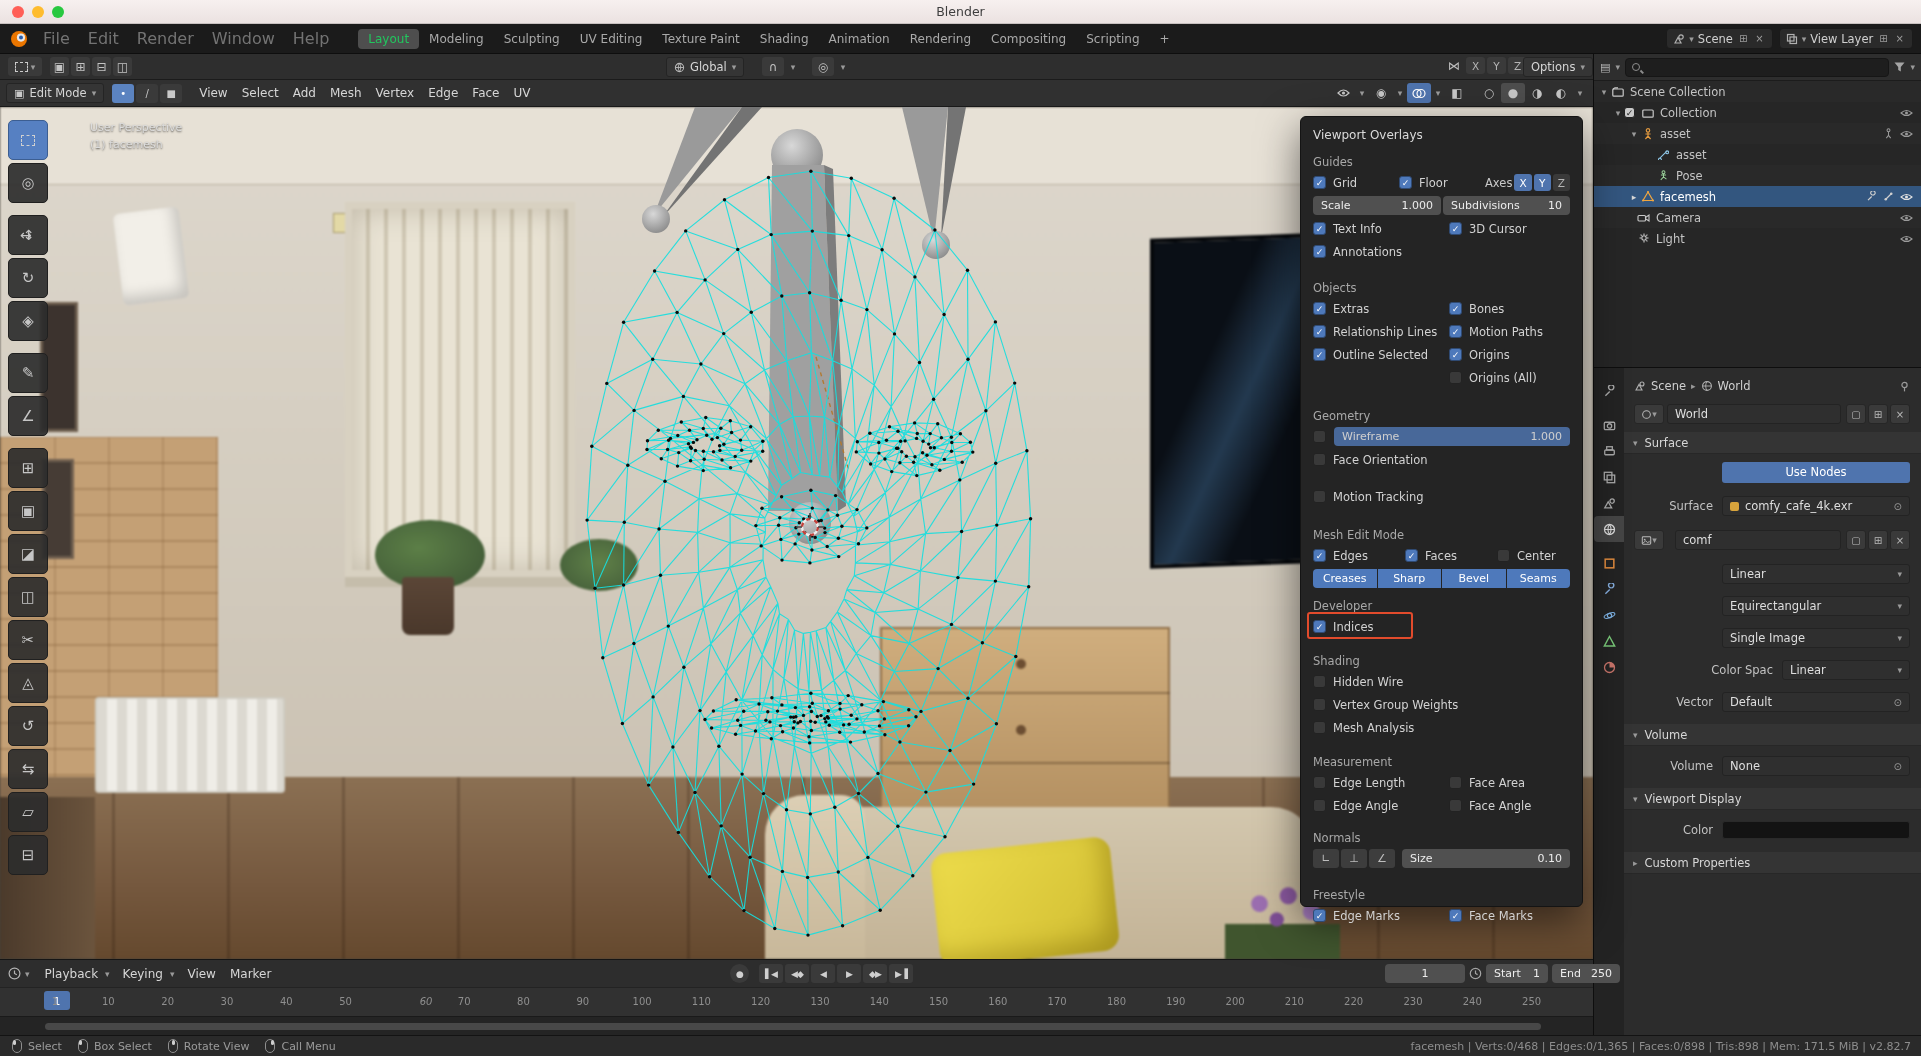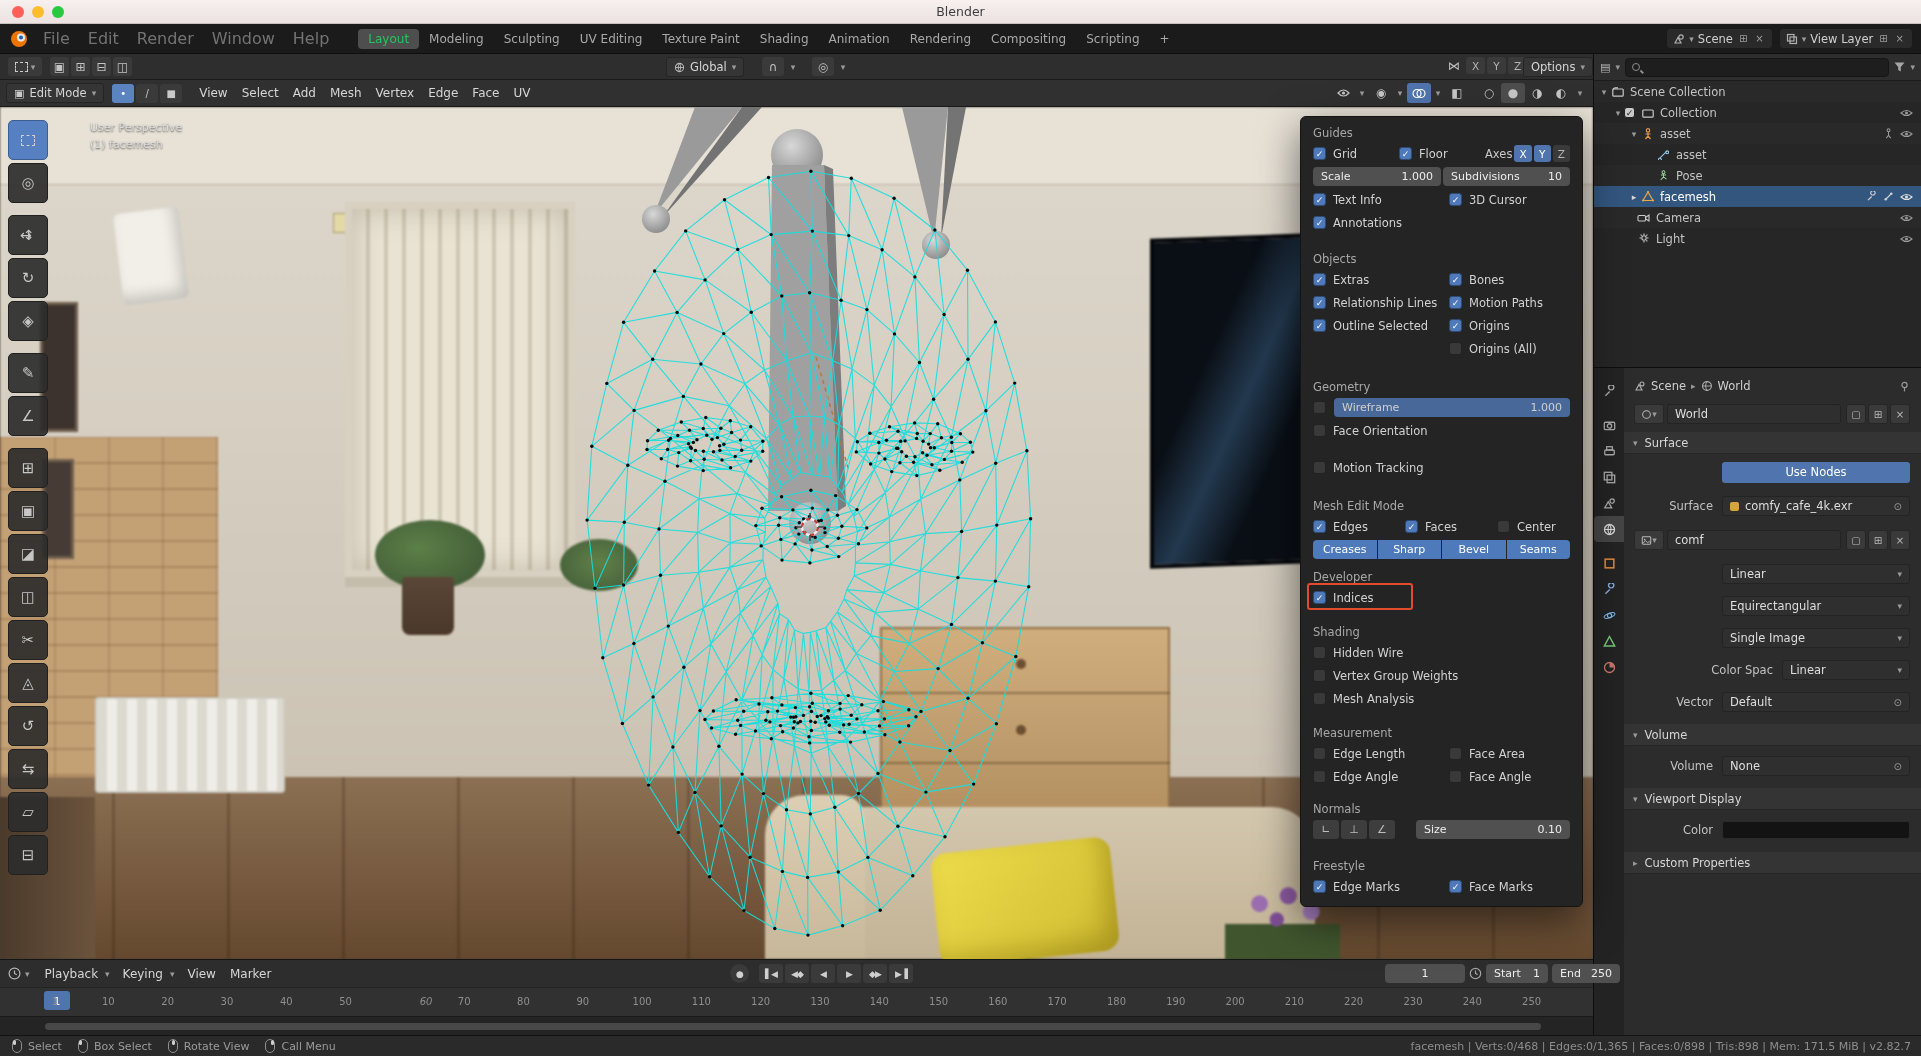--- a/index.html
+++ b/index.html
@@ -656,20 +656,21 @@
       <div class="tool">
           <span>▱</span>
         </div>
       <div class="tool">
           <span>⊟</span>
         </div>
     </div>
   </div>
 
   <div id="popover" class="abs">
+    <div class="ov-title">Viewport Overlays</div>
     <div class="ov-head">Guides</div>
     <div class="ov-row">
       <label class="cbw" style="width:86px">
           <span class="cb on">✓</span>
           <span class="cbl">Grid</span>
         </label>
       <label class="cbw" style="width:86px">
           <span class="cb on">✓</span>
           <span class="cbl">Floor</span>
         </label>
@@ -831,21 +832,21 @@
       <label class="cbw">
           <span class="cb off"></span>
           <span class="cbl">Face Angle</span>
         </label>
     </div>
     <div class="ov-head" style="padding-top:14px">Normals</div>
     <div class="ov-row">
       <span class="nbtn">∟</span>
       <span class="nbtn">⊥</span>
       <span class="nbtn">∠</span>
-      <div class="wgt" style="flex:1;margin-left:19px">
+      <div class="wgt" style="flex:1;margin-left:5px">
           <span>Size</span>
           <span>0.10</span>
         </div>
     </div>
     <div class="ov-head" style="padding-top:18px">Freestyle</div>
     <div class="ov-row">
       <label class="cbw" style="width:136px">
           <span class="cb on">✓</span>
           <span class="cbl">Edge Marks</span>
         </label>
@@ -1112,21 +1113,21 @@
       </div>
       <div class="prow" style="top:160px">
         <span class="pminibtn" style="margin-left:10px;width:30px">
             <svg width="11" height="11" viewBox="0 0 12 12">
               <rect x="1.4" y="2" width="9.2" height="8" rx="1" stroke="#b9b9b9" fill="none" stroke-width="1.1"></rect>
               <circle cx="4" cy="5" r="1" fill="#b9b9b9"></circle>
               <path d="M2 9 L5 6.4 L7.4 8.4 L9 7 L10.4 8.6" stroke="#b9b9b9" fill="none" stroke-width="1"></path>
             </svg>
             <span class="caret">▾</span>
           </span>
-        <div class="pfield" style="margin-left:3px;margin-right:3px">
+        <div class="pfield" style="margin-left:11px;margin-right:3px">
             <span>comf</span>
           </div>
         <span class="pminibtn">▢</span>
         <span class="pminibtn">⊞</span>
         <span class="pminibtn" style="margin-right:12px">×</span>
       </div>
       <div class="prow" style="top:194px">
           <span class="plabel"></span>
           <div class="pfield">
             <span>Linear</span>

